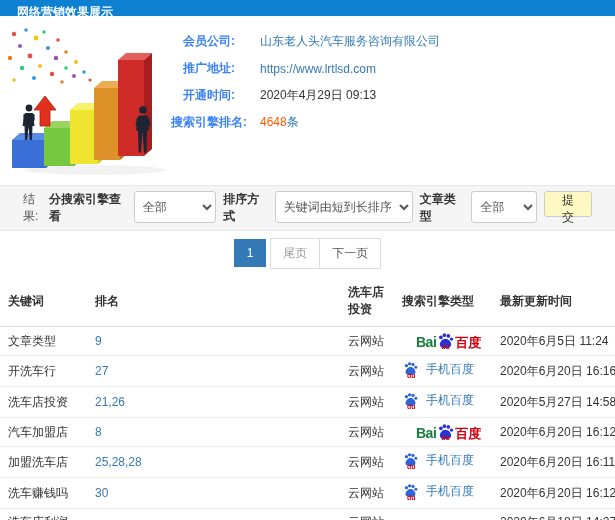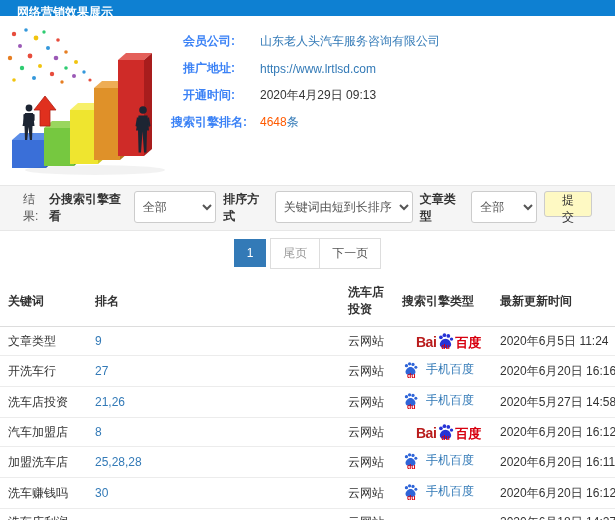--- a/index.html
+++ b/index.html
@@ -46,21 +46,21 @@
   table.results th { text-align:left; font-size:12px; font-weight:bold; color:#333;
     padding:9px 8px 8px 8px; border-bottom:1px solid #ddd; }
   table.results td { font-size:12px; padding:5px 8px; border-bottom:1px solid #ececec;
     height:25px; vertical-align:middle; overflow:hidden; white-space:nowrap; }
   .col-kw { width:87px; } .col-rank { width:253px; } .col-type { width:54px; }
   .col-engine { width:98px; } .col-time { width:123px; }
   .rank-link { color:#337ab7; text-decoration:none; cursor:pointer; }
 
   
   .baidu-logo { display:inline-flex; align-items:flex-end; line-height:1; }
-  .baidu-logo .bai { color:#b91c1c; font-weight:bold; font-size:14px; letter-spacing:-0.5px;padding-left:14px; }
+  .baidu-logo .bai { color:#15803d; font-weight:bold; font-size:14px; letter-spacing:-0.5px;padding-left:14px; }
   .baidu-logo .cn { color:#d7000f; font-weight:bold; font-size:13px; }
   .paw-wrap { position:relative; display:inline-block; width:17px; height:17px; margin:0 1px; }
   .paw-wrap svg { position:absolute; left:0; top:0; }
   .paw-wrap .du { position:absolute; left:4px; bottom:-1px; font-size:7px; font-weight:bold;
     color:#d7000f; }
   .mobile-baidu { display:inline-flex; align-items:center;justify-content:space-between; }
   .mobile-baidu .mb-text { color:#337ab7; margin-left:5px; }
 </style>
 </head>
 <body>

